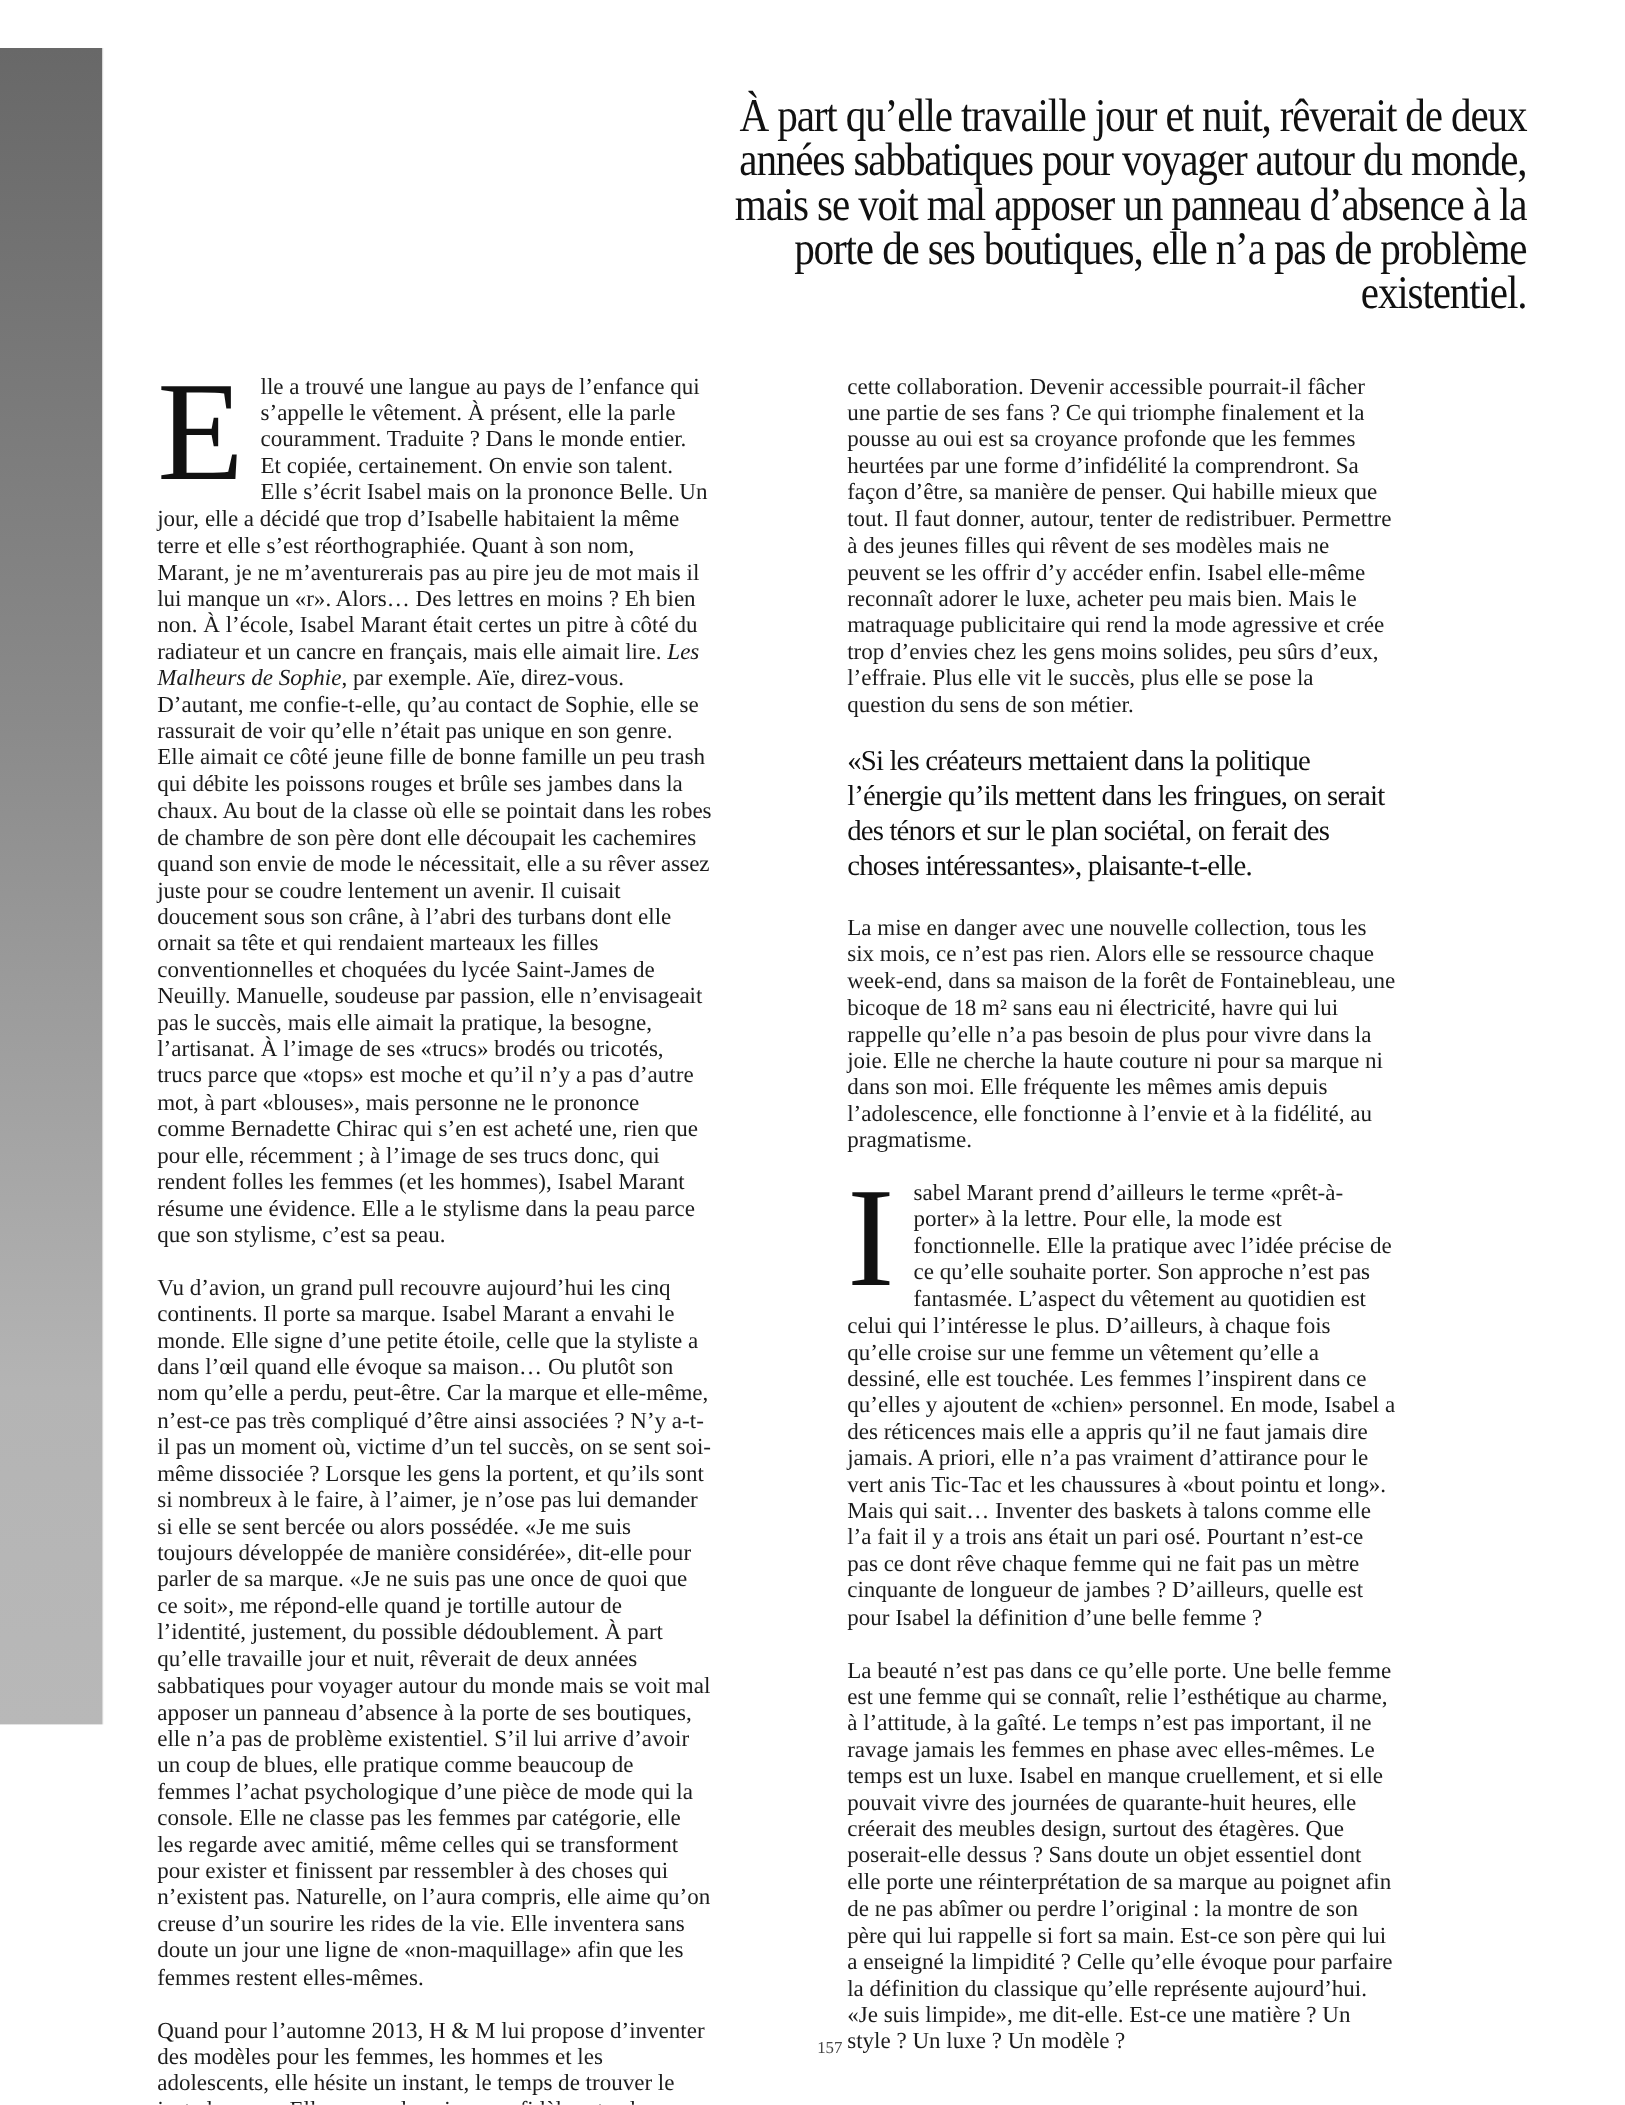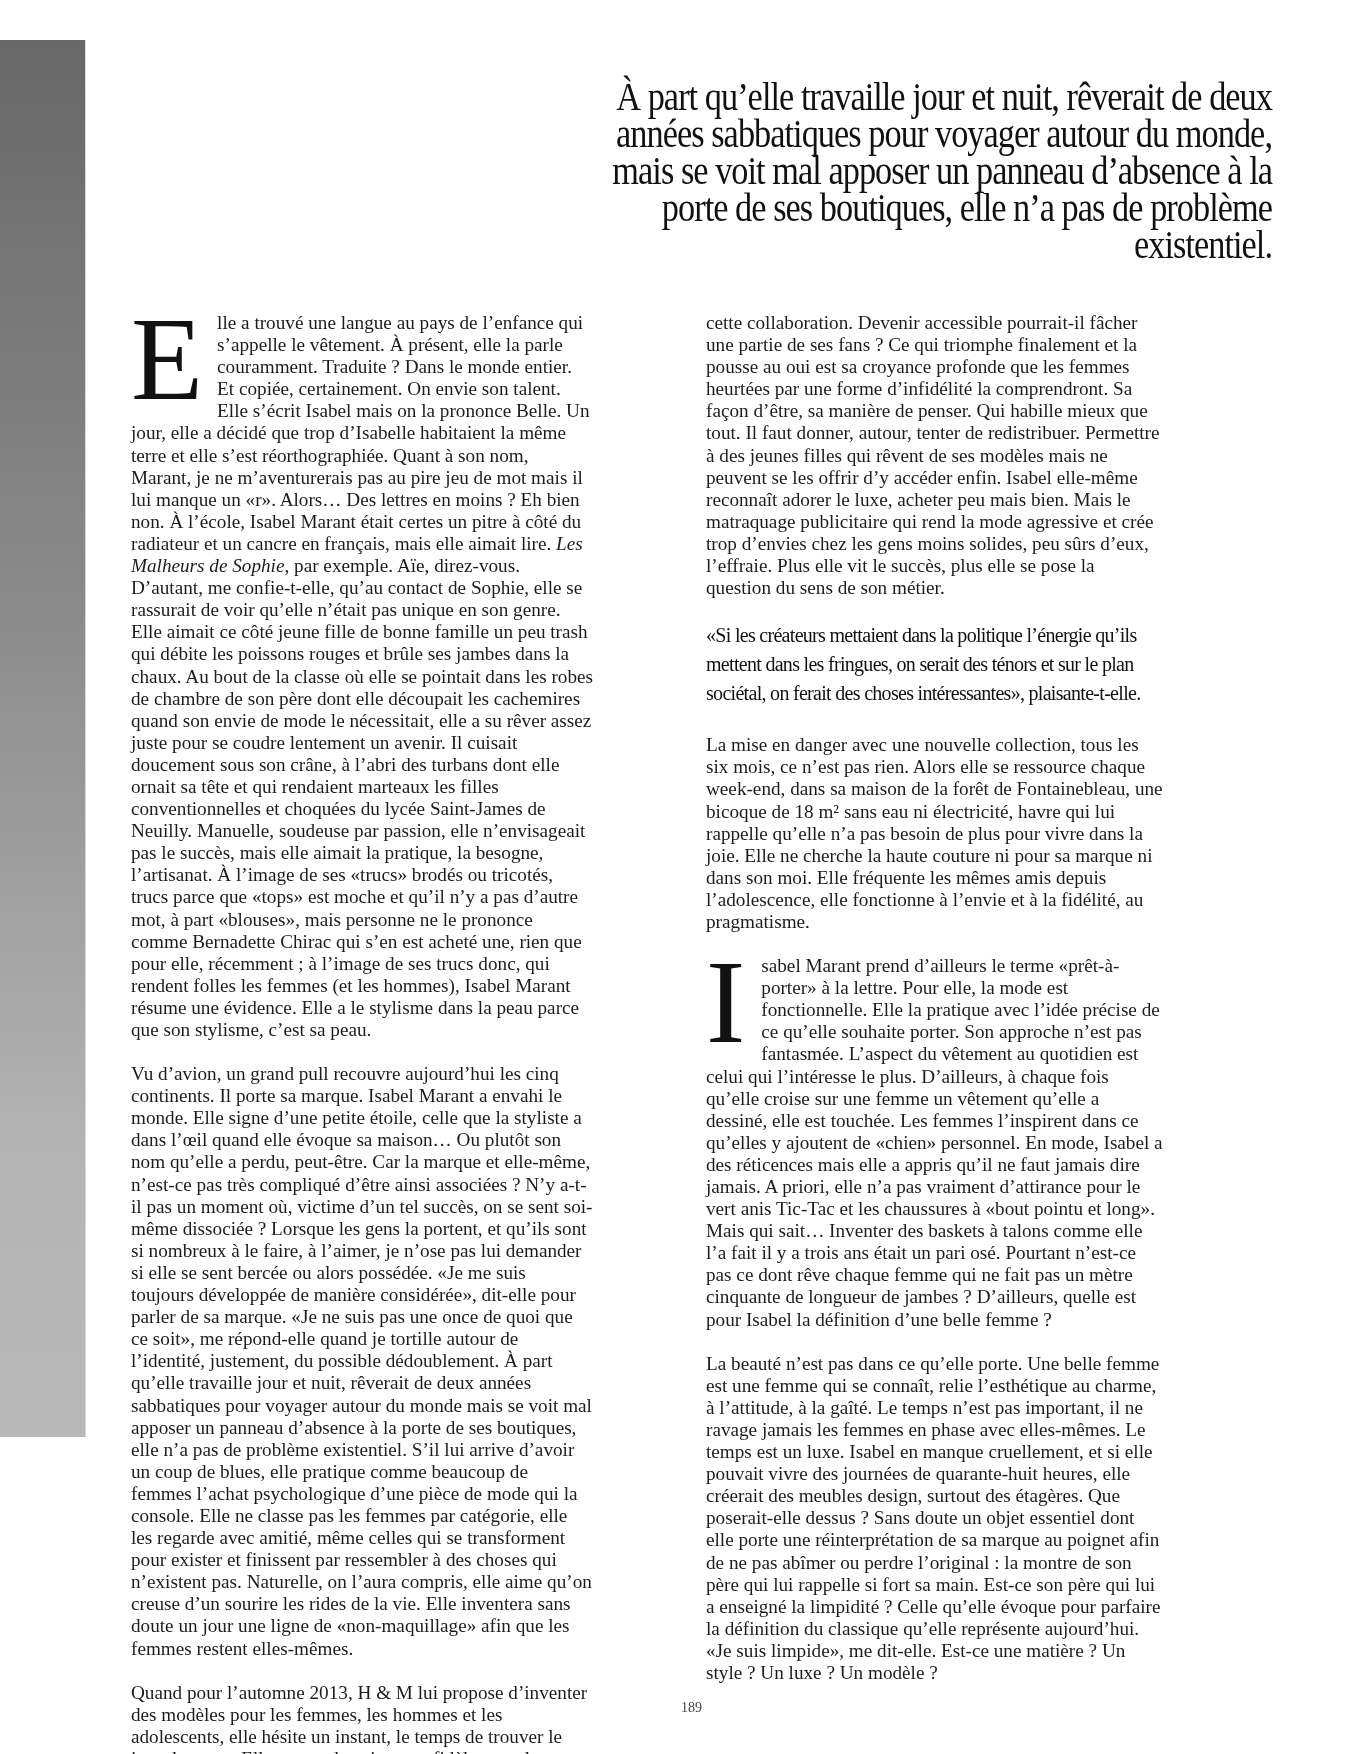--- a/index.html
+++ b/index.html
@@ -14,21 +14,21 @@
                    transform: scaleX(0.88); transform-origin: right top; color: #111; }
   .col { position: absolute; top: 312px; font-family: "Liberation Serif", "DejaVu Serif", serif;
          font-size: 19.2px; line-height: 22.1px; color: #1c1c1c; }
   .col-left { left: 131px; width: 462px; }
   .col-right { left: 706px; width: 458px; }
   .col p { margin: 0 0 22px 0; text-align: left; }
   .dropcap { float: left; font-family: "Liberation Serif", "DejaVu Serif", serif;
              font-size: 118px; line-height: 88px; margin: 4px 14px 0 0; color: #111;
              font-weight: normal; }
   .dropcap-i { font-size: 118px; line-height: 88px; margin: 4px 16px 0 0; }
-  .inline-quote { font-family: "Liberation Serif", "DejaVu Serif", serif; font-size: 20px;
+  .inline-quote { font-family: "Liberation Serif", "DejaVu Serif", serif; font-size: 24px;
                   line-height: 29px; letter-spacing: -0.7px; color: #111; margin: 6px 0 26px 0; }
   .page-number { position: absolute; left: 681px; top: 1700px; font-family: "Liberation Serif", serif;
                  font-size: 14px; color: #444; }
   em { font-style: italic; }
 </style>
 </head>
 <body>
 
 <div class="side-bar"></div>
 
@@ -47,13 +47,13 @@
   <div class="inline-quote">«Si les créateurs mettaient dans la politique l’énergie qu’ils mettent dans les fringues, on serait des ténors et sur le plan sociétal, on ferait des choses intéressantes», plaisante-t-elle.</div>
   <p>La mise en danger avec une nouvelle collection, tous les six mois, ce n’est pas rien. Alors elle se ressource chaque week-end, dans sa maison de la forêt de Fontainebleau, une bicoque de 18 m² sans eau ni électricité, havre qui lui rappelle qu’elle n’a pas besoin de plus pour vivre dans la joie. Elle ne cherche la haute couture ni pour sa marque ni dans son moi. Elle fréquente les mêmes amis depuis l’adolescence, elle fonctionne à l’envie et à la fidélité, au pragmatisme.</p>
   <p>
     <span class="dropcap dropcap-i">I</span><span>sabel Marant prend d’ailleurs le terme «prêt-à-porter» à la lettre. Pour elle, la mode est fonctionnelle. Elle la pratique avec l’idée précise de ce qu’elle souhaite porter. Son approche n’est pas fantasmée. L’aspect du vêtement au quotidien est celui qui l’intéresse le plus. D’ailleurs, à chaque fois qu’elle croise sur une femme un vêtement qu’elle a dessiné, elle est touchée. Les femmes l’inspirent dans ce qu’elles y ajoutent de «chien» personnel. En mode, Isabel a des réticences mais elle a appris qu’il ne faut jamais dire jamais. A priori, elle n’a pas vraiment d’attirance pour le vert anis Tic-Tac et les chaussures à «bout pointu et long». Mais qui sait… Inventer des baskets à talons comme elle l’a fait il y a trois ans était un pari osé. Pourtant n’est-ce pas ce dont rêve chaque femme qui ne fait pas un mètre cinquante de longueur de jambes ? D’ailleurs, quelle est pour Isabel la définition d’une belle femme ?</span>
   </p>
   <p>
     <span>La beauté n’est pas dans ce qu’elle porte. Une belle femme est une femme qui se connaît, relie l’esthétique au charme, à l’attitude, à la gaîté. Le temps n’est pas important, il ne ravage jamais les femmes en phase avec elles-mêmes. Le temps est un luxe. Isabel en manque cruellement, et si elle pouvait vivre des journées de quarante-huit heures, elle créerait des meubles design, surtout des étagères. Que poserait-elle dessus ? Sans doute un objet essentiel dont elle porte une réinterprétation de sa marque au poignet afin de ne pas abîmer ou perdre l’original : la montre de son père qui lui rappelle si fort sa main. Est-ce son père qui lui a enseigné la limpidité ? Celle qu’elle évoque pour parfaire la définition du classique qu’elle représente aujourd’hui. «Je suis limpide», me dit-elle. Est-ce une matière ? Un style ? Un luxe ? Un modèle ?</span>
   </p>
 </div>
 
-<div class="page-number">189</div>
+<div class="page-number">157</div>
 
 </body></html>

